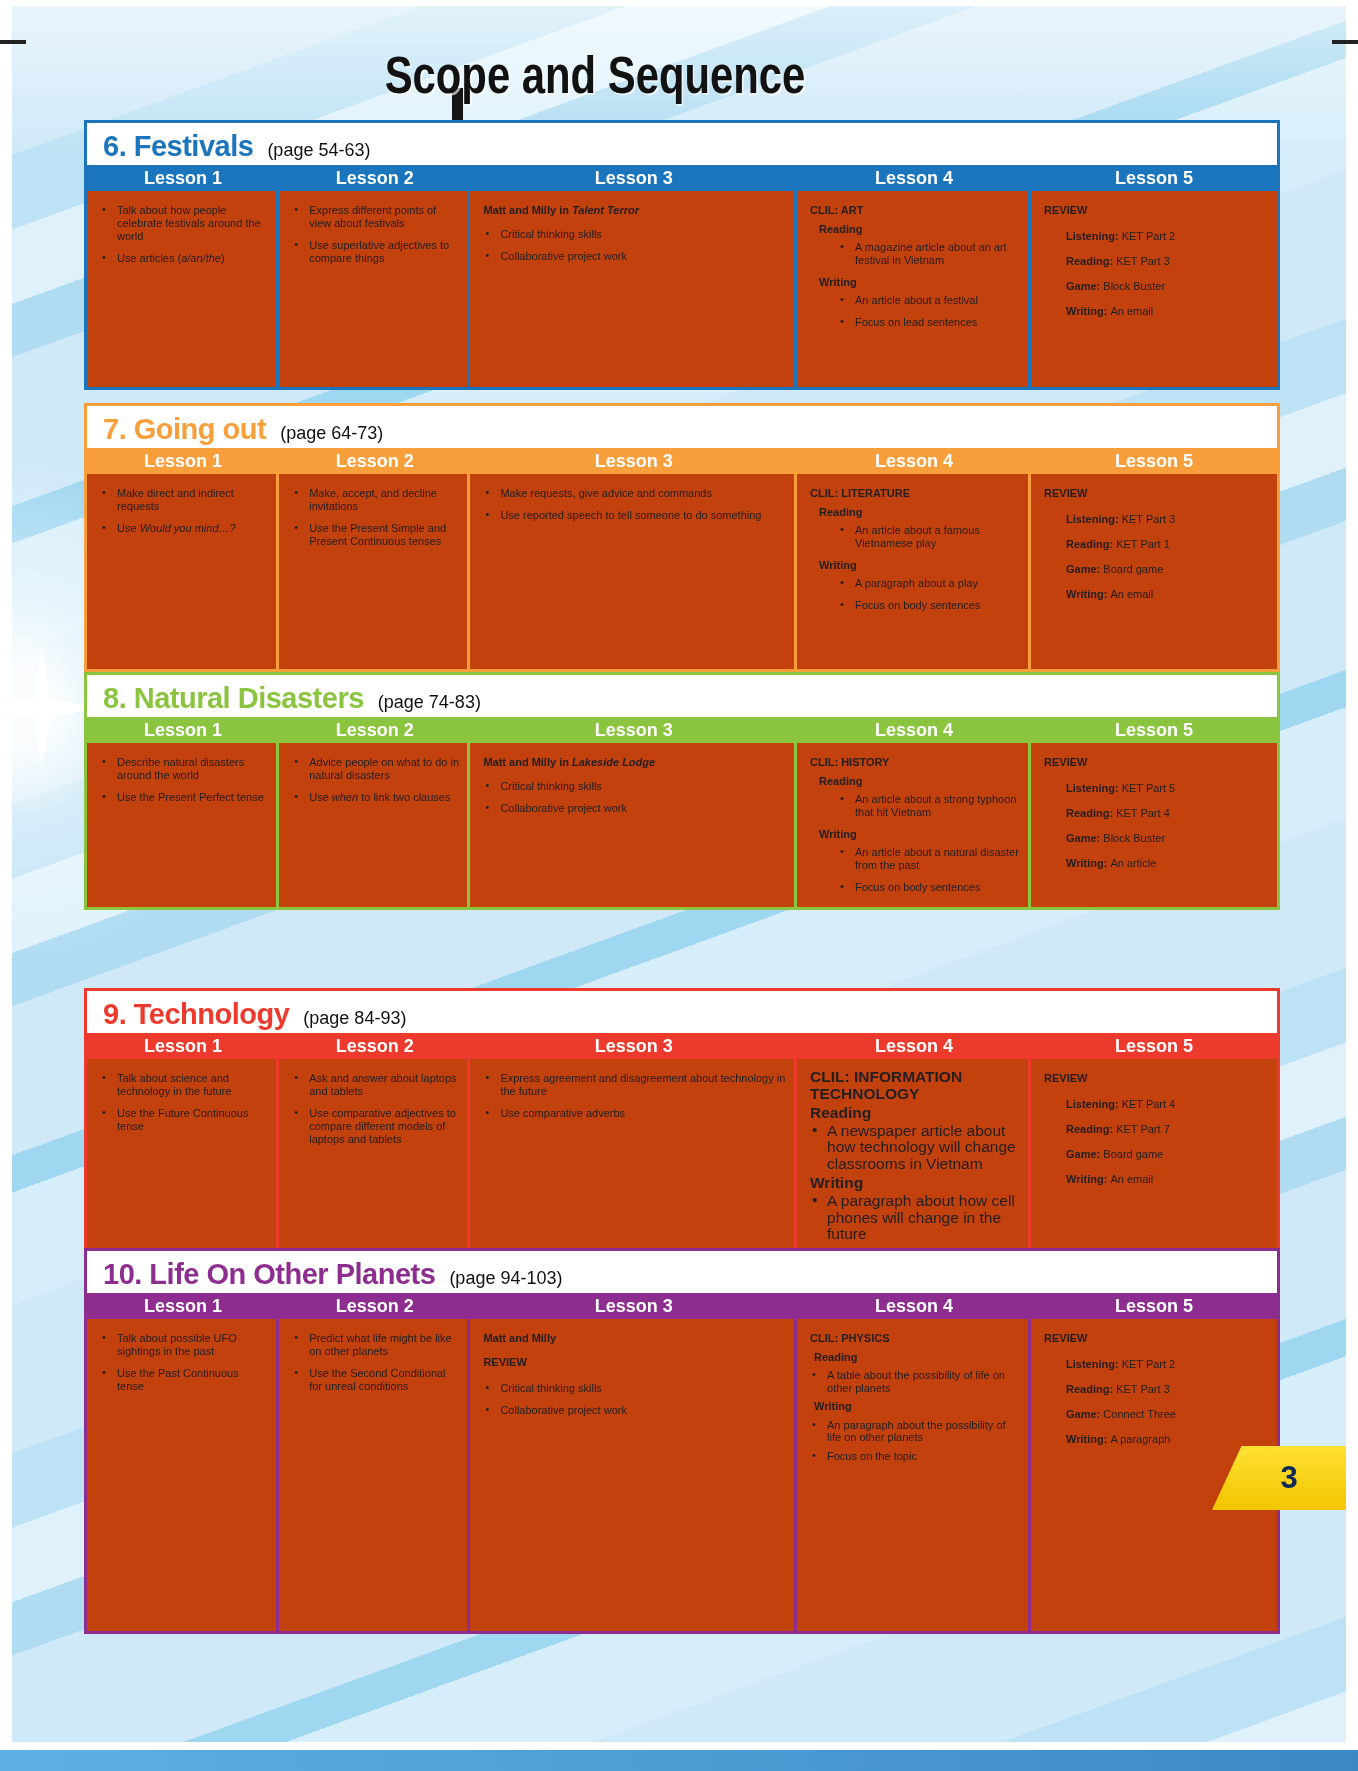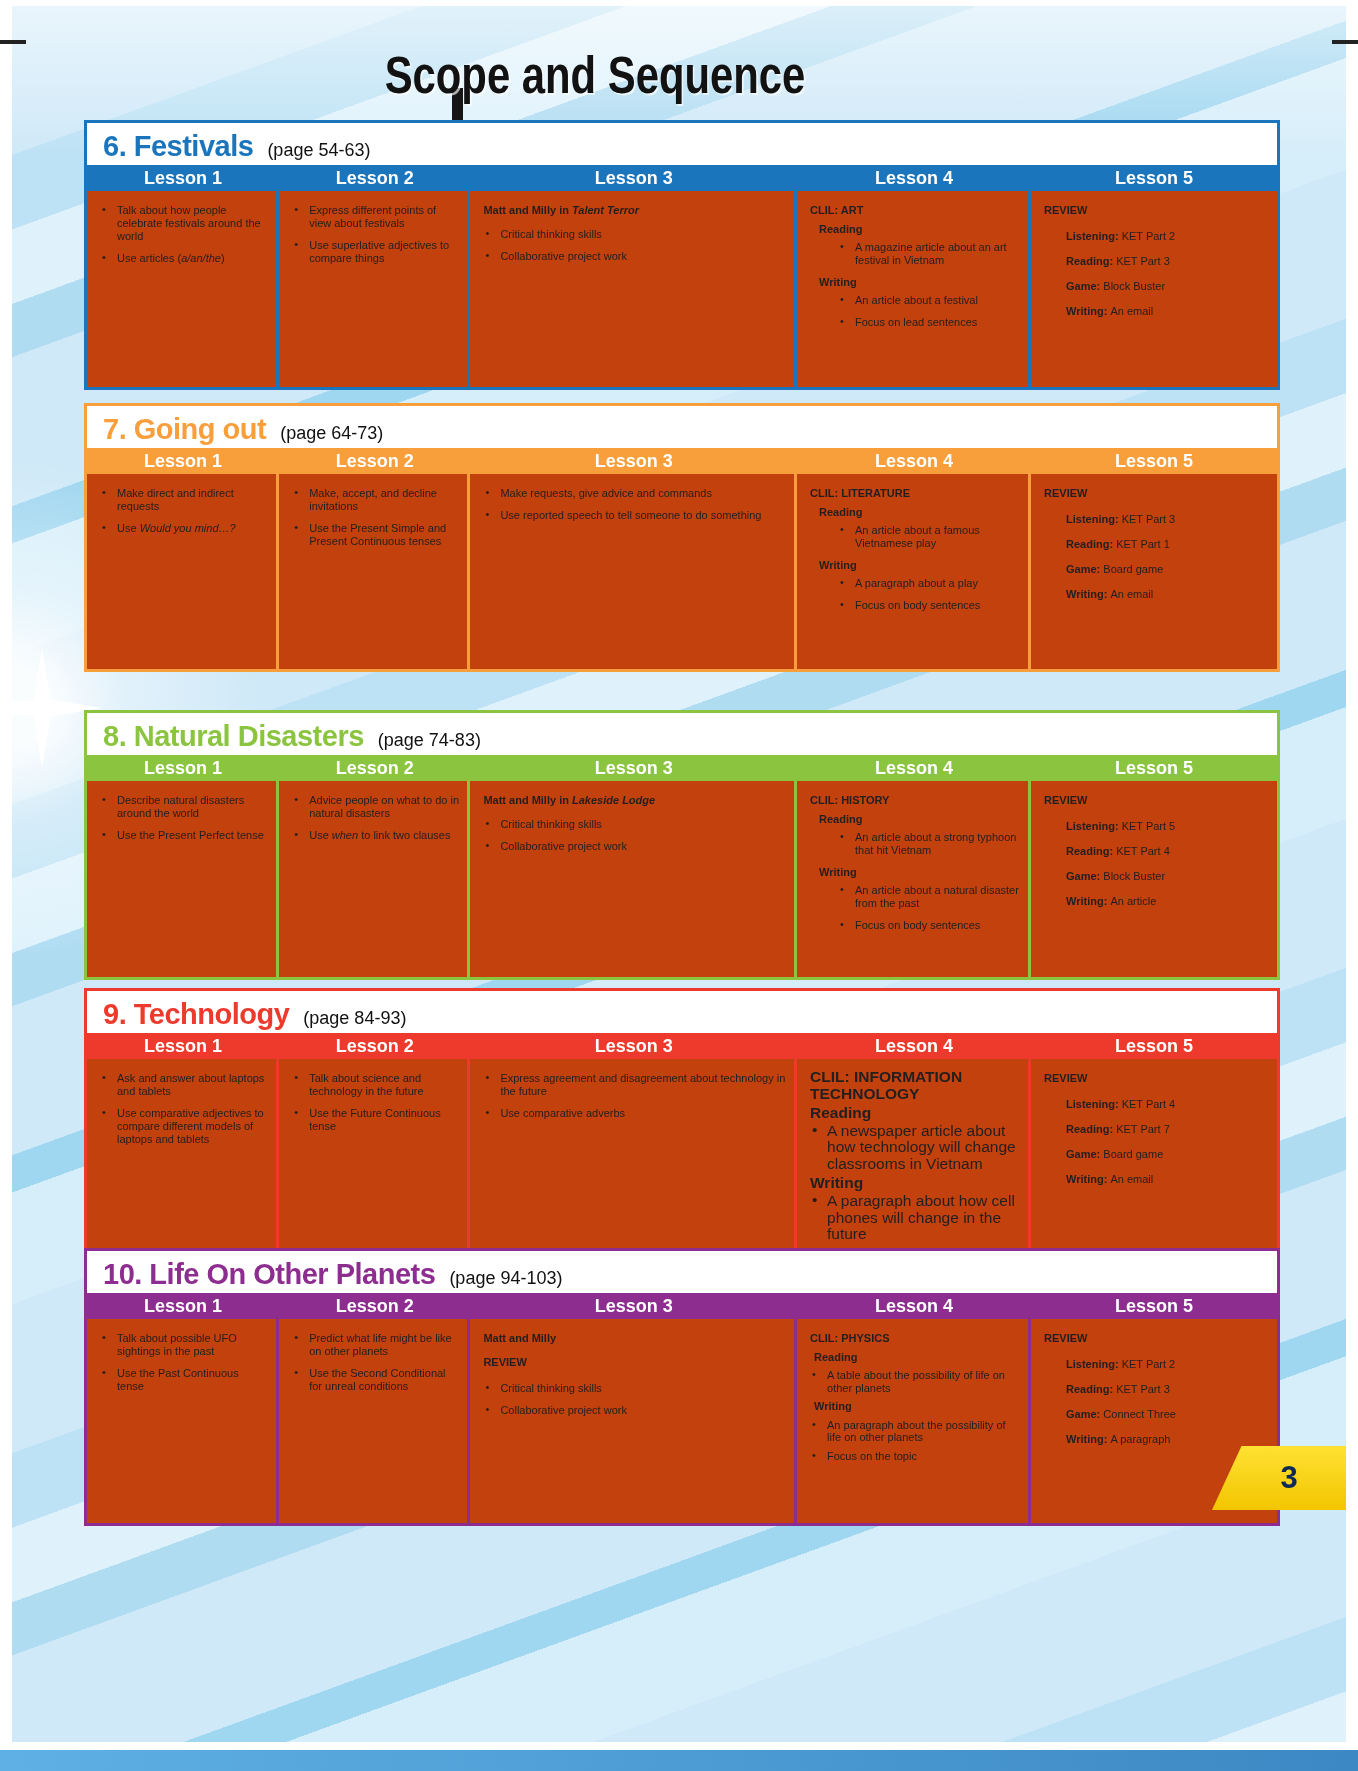--- a/index.html
+++ b/index.html
@@ -35,23 +35,23 @@
 
   .content { position:absolute; left:84px; top:120px; width:1196px; }
 
   .unit {
     position:absolute; left:0; width:1196px; box-sizing:border-box;
     background:#c2410c; border:3px solid var(--c);
     display:grid; grid-template-rows:42px 26px 1fr;
   }
   .unit-idx-0 { top:0;    height:270px; }
   .unit-idx-1 { top:283px; height:269px; }
-  .unit-idx-2 { top:590px; height:270px; }
+  .unit-idx-2 { top:552px; height:238px; }
   .unit-idx-3 { top:868px; height:271px; }
-  .unit-idx-4 { top:1128px; height:278px; }
+  .unit-idx-4 { top:1128px; height:386px; }
 
   .unit-title-row { display:flex; align-items:baseline; padding:9px 0 0 16px; background:#fff; }
   .unit-title { color:var(--c); font-weight:bold; font-size:29px; line-height:1; letter-spacing:-0.5px; }
   .unit-pages { color:#111; font-weight:normal; font-size:18px; margin-left:14px; }
 
   .cols { display:grid; grid-template-columns:193fr 192fr 328fr 235fr 247fr; }
   .lesson-header { background:var(--c); }
   .lh-cell { color:#fff; font-weight:bold; font-size:18px; text-align:center; line-height:26px; }
 
   .lesson-cell {
@@ -239,27 +239,27 @@
           <span class="unit-pages">(page 84-93)</span>
         </div>
         <div class="cols lesson-header">
           <span class="lh-cell">Lesson 1</span>
           <span class="lh-cell">Lesson 2</span>
           <span class="lh-cell">Lesson 3</span>
           <span class="lh-cell">Lesson 4</span>
           <span class="lh-cell">Lesson 5</span>
         </div>
         <div class="cols lesson-body">
+          <div class="lesson-cell cell-2">
+            <div class="item bullet lvl1">Talk about science and technology in the future</div>
+            <div class="item bullet lvl1">Use the Future Continuous tense</div>
+          </div>
           <div class="lesson-cell cell-1">
             <div class="item bullet lvl1">Ask and answer about laptops and tablets</div>
             <div class="item bullet lvl1">Use comparative adjectives to compare different models of laptops and tablets</div>
-          </div>
-          <div class="lesson-cell cell-2">
-            <div class="item bullet lvl1">Talk about science and technology in the future</div>
-            <div class="item bullet lvl1">Use the Future Continuous tense</div>
           </div>
           <div class="lesson-cell cell-3">
             <div class="item bullet lvl1">Express agreement and disagreement about technology in the future</div>
             <div class="item bullet lvl1">Use comparative adverbs</div>
           </div>
           <div class="lesson-cell cell-4">
             <div class="item clil">CLIL: INFORMATION TECHNOLOGY</div>
             <div class="item subhead">Reading</div>
             <div class="item bullet lvl1">A newspaper article about how technology will change classrooms in Vietnam</div>
             <div class="item subhead">Writing</div>

